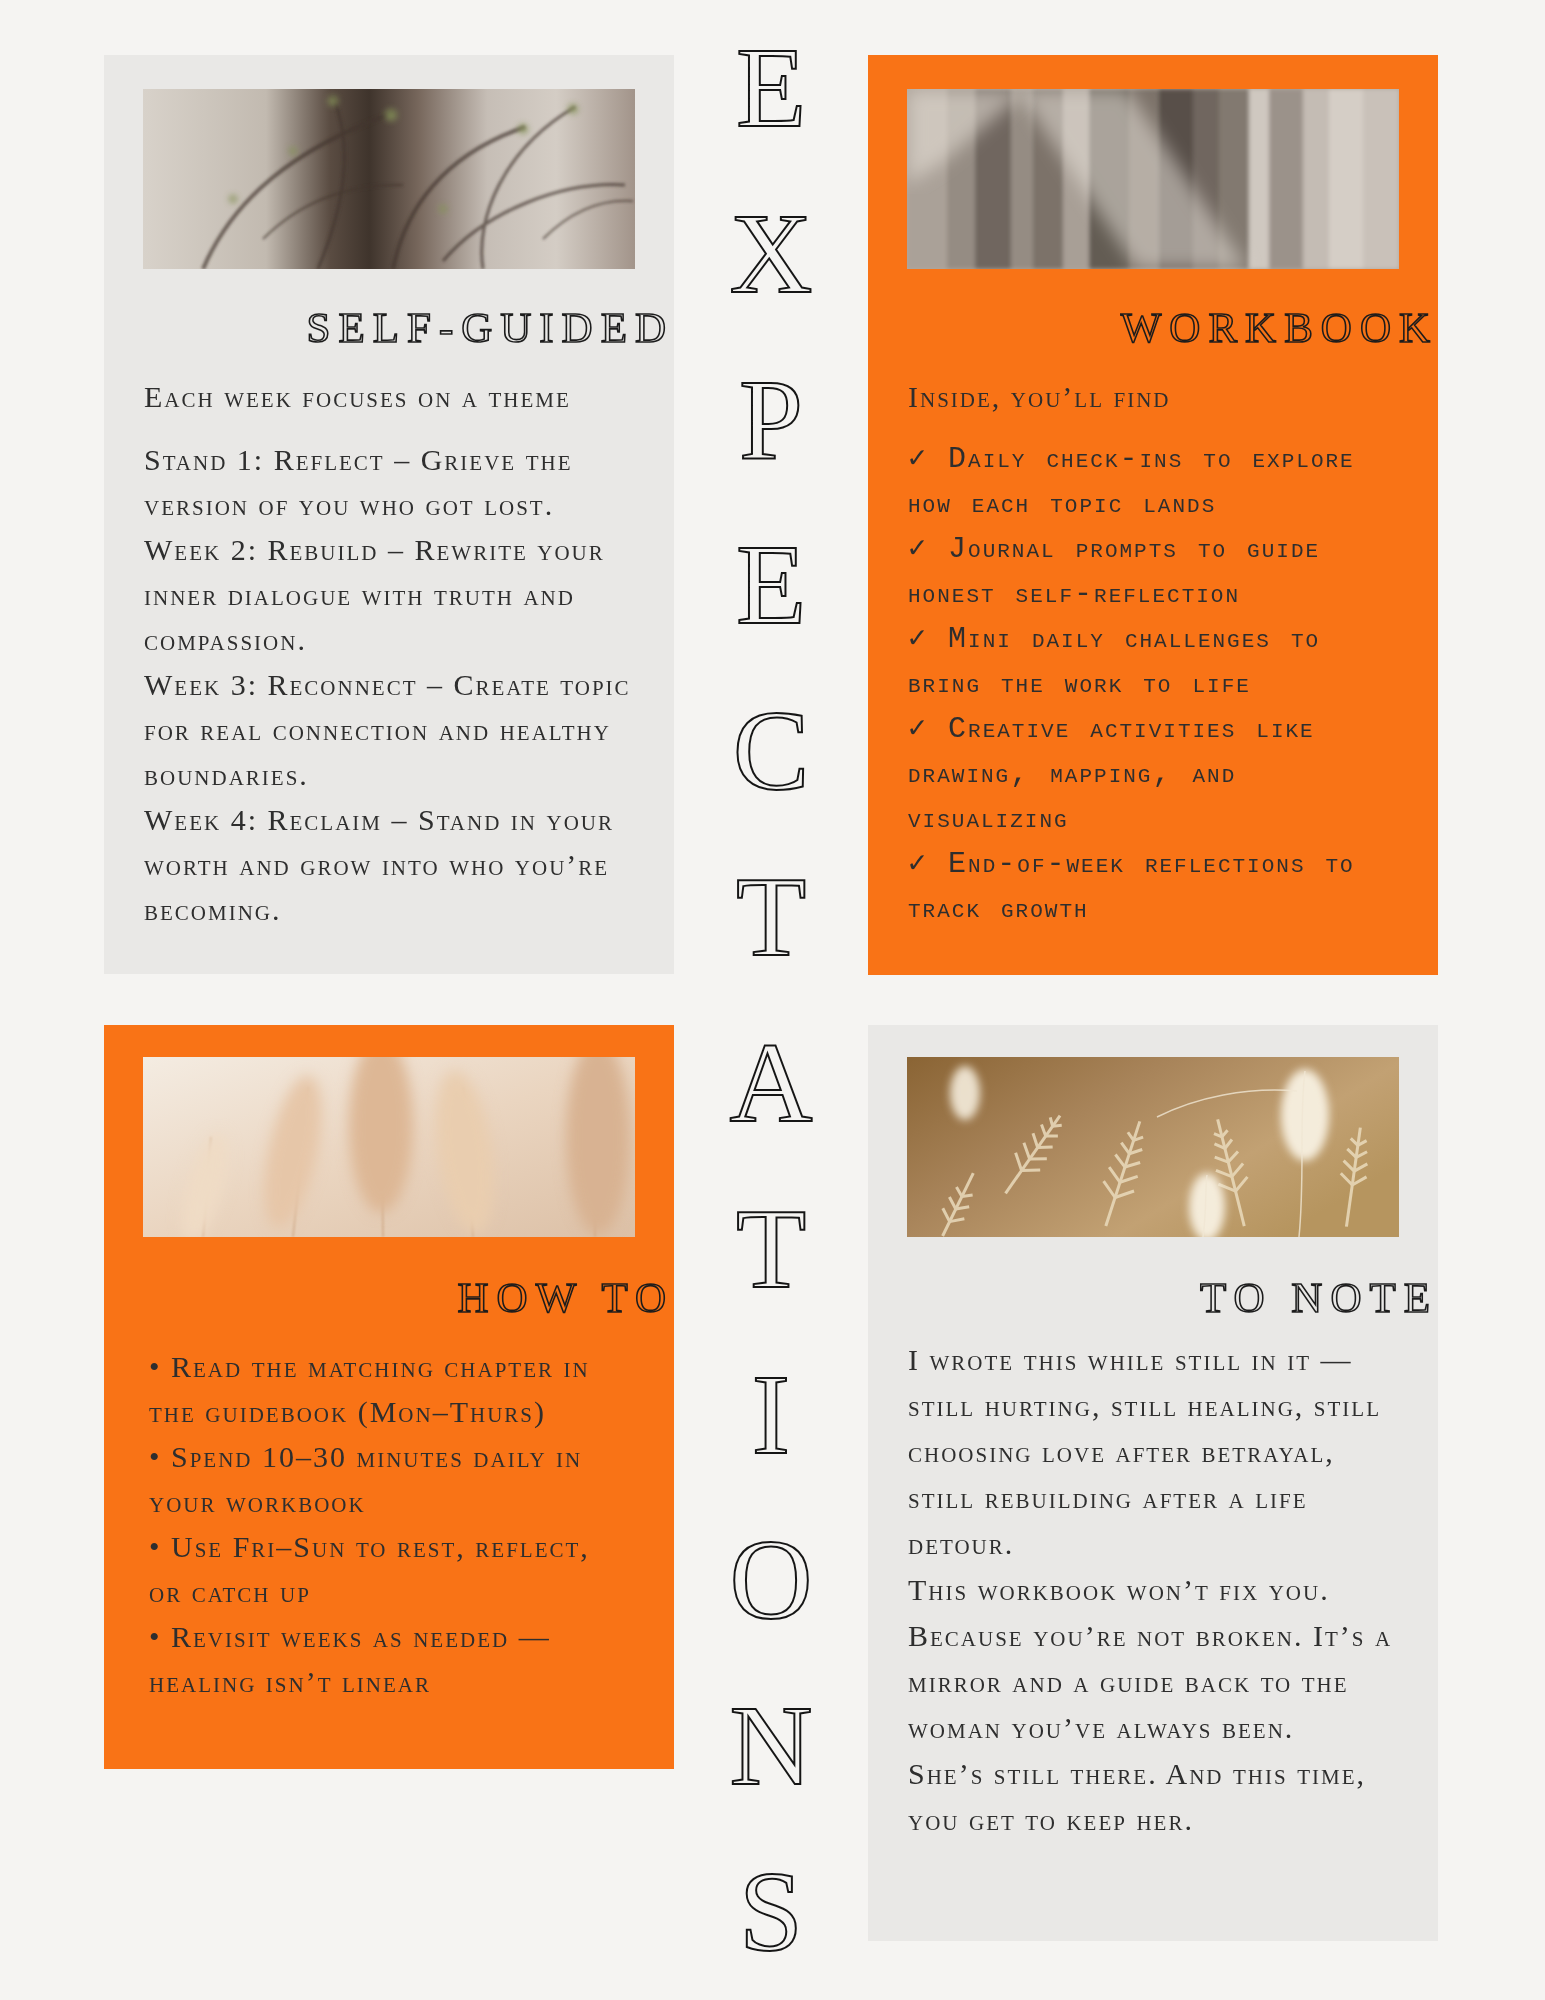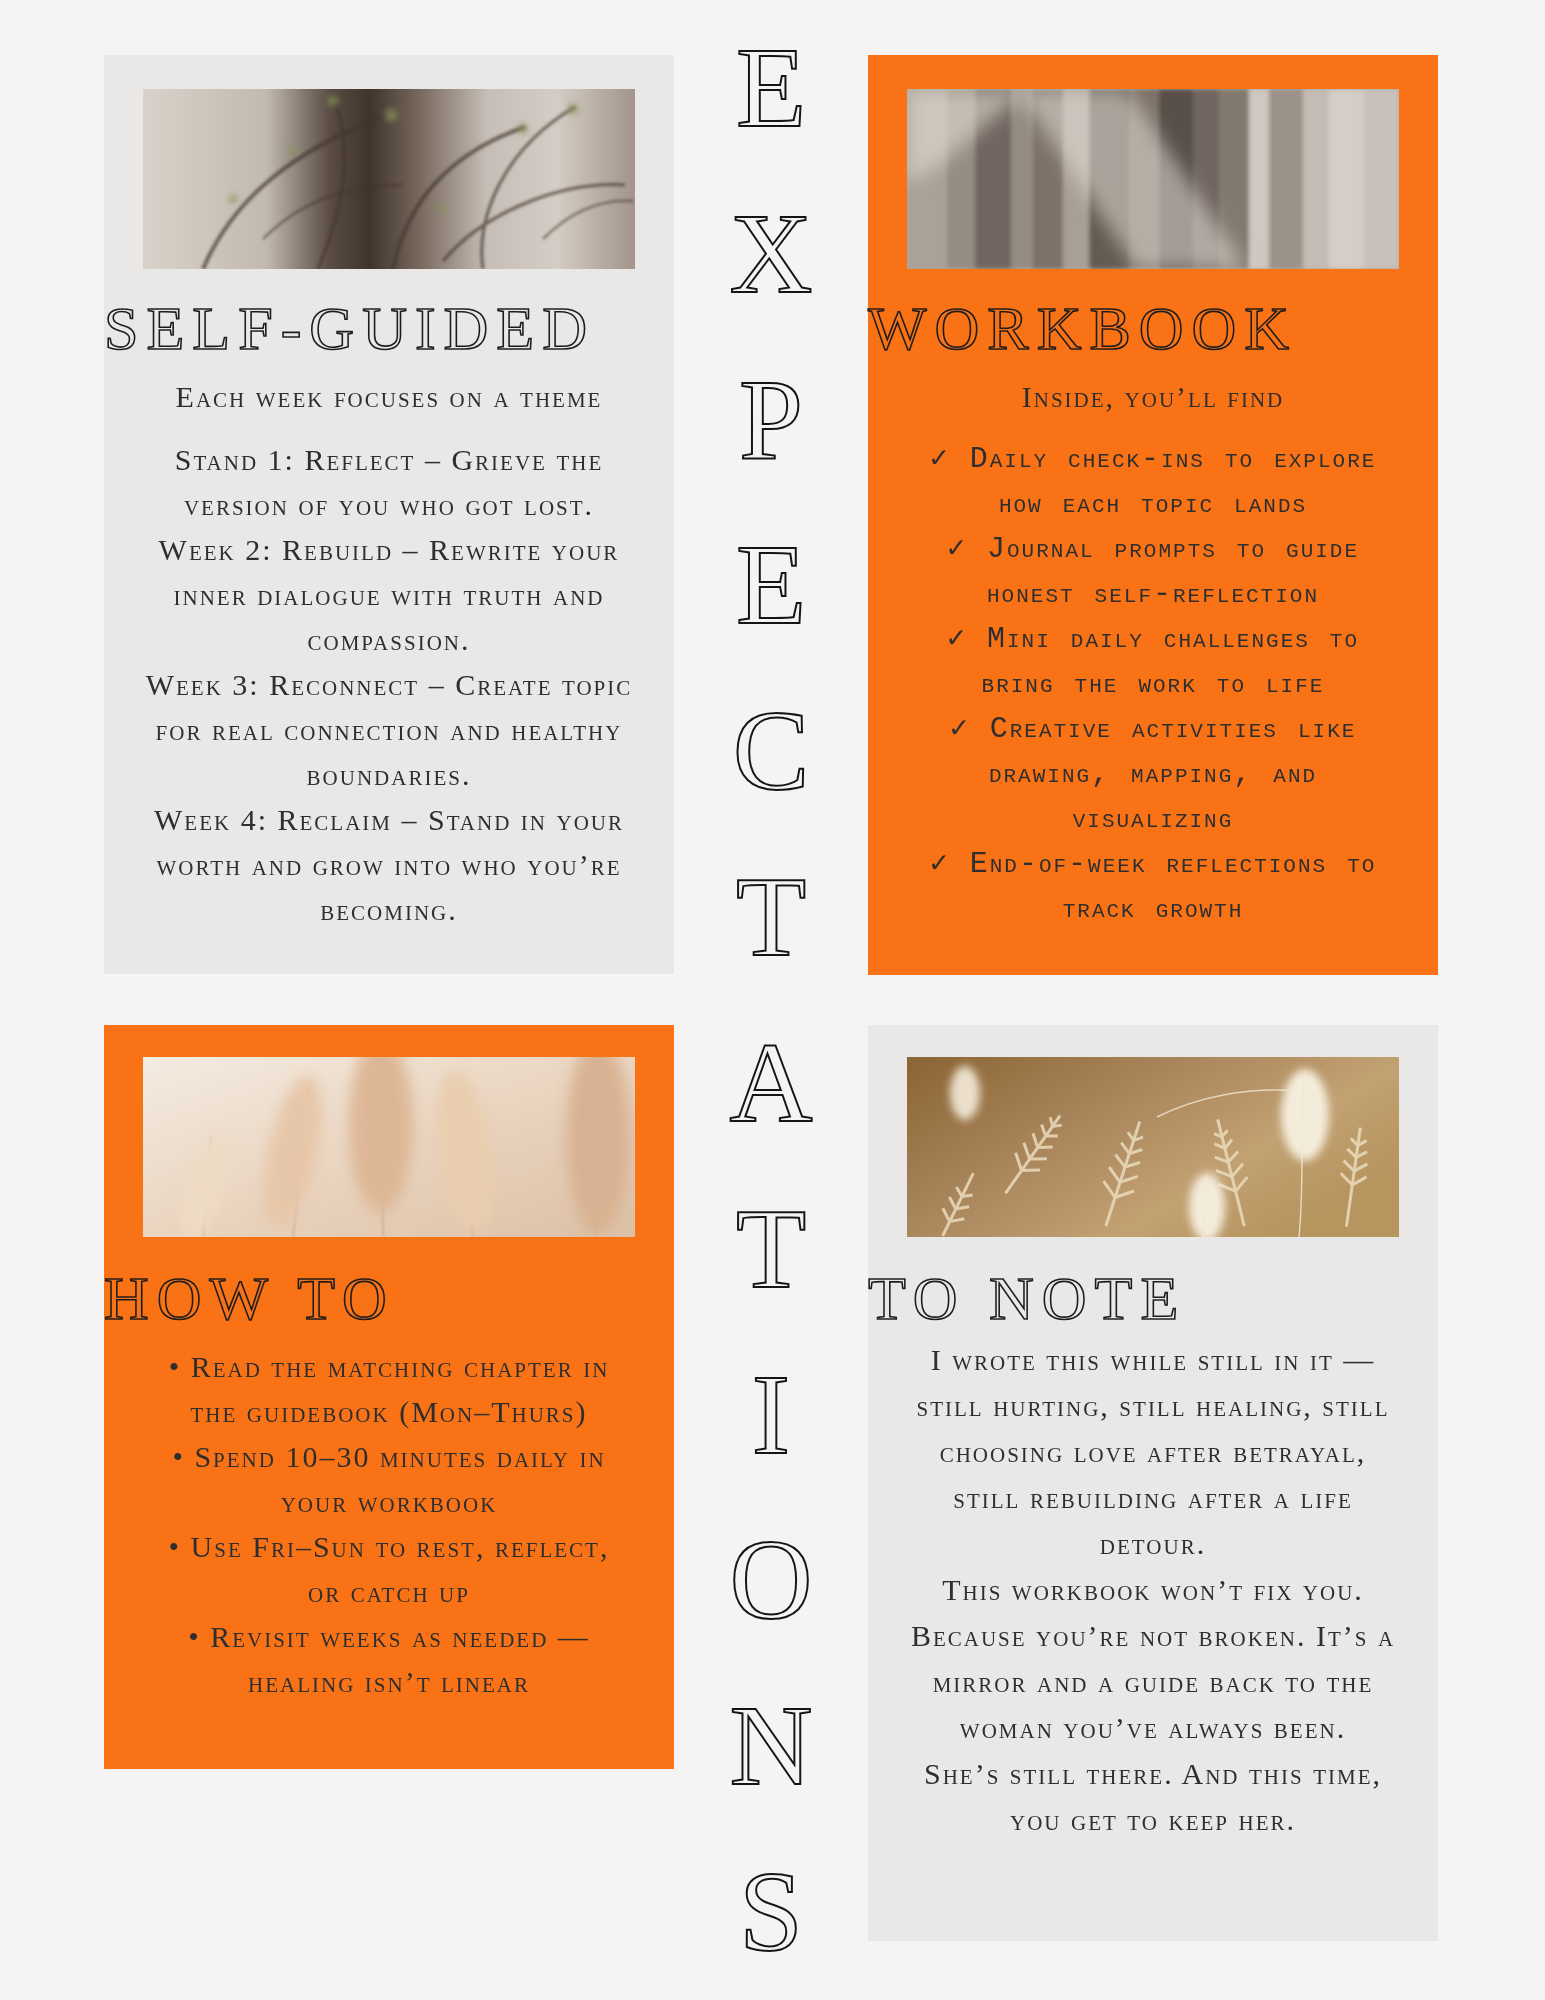--- a/index.html
+++ b/index.html
@@ -7,27 +7,27 @@
     position:relative;width:1545px;height:2000px;background:#f5f4f2;
     font-family:"Liberation Serif","DejaVu Serif",serif;overflow:hidden;
   }
   .card{position:absolute;width:570px;}
   .card-gray{background:#e9e8e6;}
   .card-beige{background:#f97316;}
   .photo{position:absolute;top:34px;left:39px;width:492px;height:180px;overflow:hidden;}
   .photo svg{display:block;width:100%;height:100%;}
   .card-title{
     position:absolute;top:238px;left:0;right:0;height:70px;line-height:70px;
-    text-align:left;font-size:62px;letter-spacing:8px;font-weight:400;
+    text-align:right;font-size:43px;letter-spacing:8px;font-weight:400;
     color:#1c1c1c;-webkit-text-fill-color:transparent;-webkit-text-stroke:1.6px #1c1c1c;
     white-space:nowrap;
   }
   .smallcaps{
     font-variant:small-caps;font-size:30px;letter-spacing:2px;color:#2e2e2e;
-    text-align:center;line-height:45px;
+    line-height:45px;
   }
   .card-sub{position:absolute;top:319px;left:40px;right:40px;}
   .body-block{position:absolute;left:40px;right:40px;}
   .tl-body{top:382px;}
   .tr-body{top:382px;font-family:Liberation Mono, monospace;}
   .bl-body{top:319px;left:45px;right:45px;}
   .br-body{top:312px;}
   .br-body .text-line{line-height:46px;}
   .vword{
     position:absolute;left:706px;top:45px;width:130px;height:1910px;

